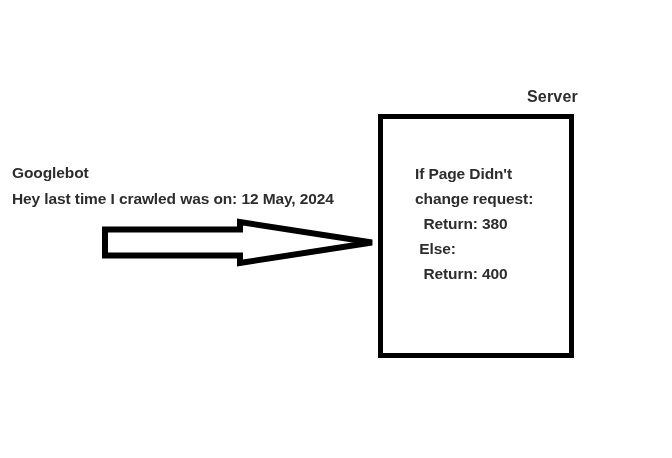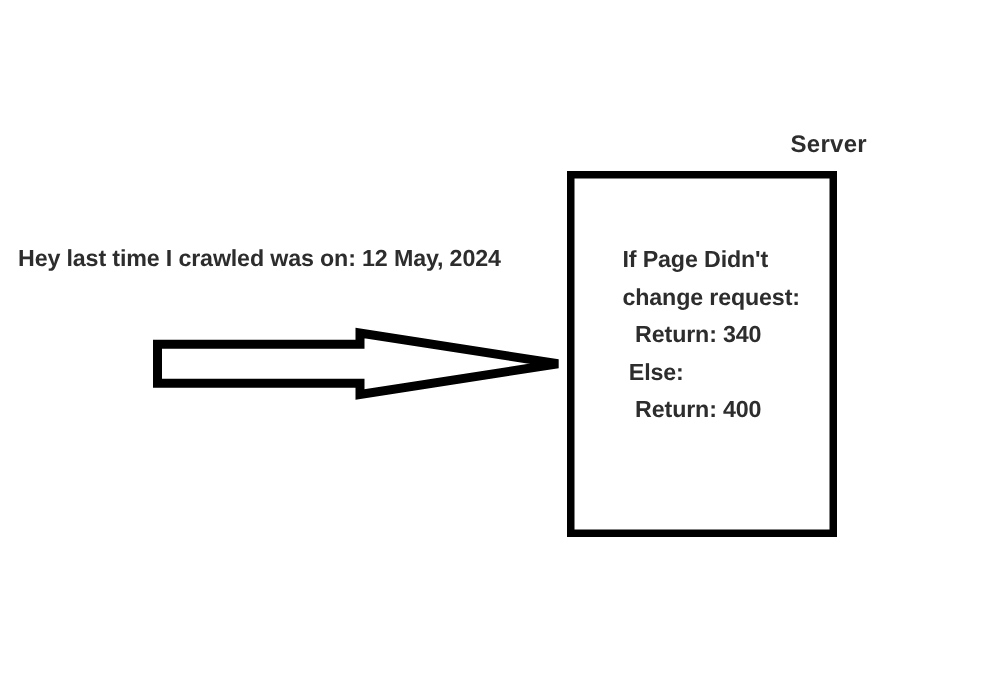--- a/index.html
+++ b/index.html
@@ -43,21 +43,21 @@
     font-weight: bold;
     color: #2d2d2d;
     letter-spacing: 0.2px;
   }
 
   
   #server-box {
     position: absolute;
     left: 378px;
     top: 114px;
-    width: 180px;
+    width: 196px;
     height: 244px;
     box-sizing: border-box;
     border: 5px solid #000000;
     background: #ffffff;
   }
   #server-box-text {
     position: absolute;
     left: 32px;
     top: 42px;
     width: 160px;
@@ -84,34 +84,35 @@
     width: 280px;
     height: 55px;
   }
 </style>
 </head>
 <body>
 
 <div id="canvas">
 
   <div id="client-block">
+    <div class="client-line">Googlebot</div>
     <div class="client-line">Hey last time I crawled was on: 12 May, 2024</div>
   </div>
 
   <div id="arrow">
     <svg viewBox="0 0 280 55" xmlns="http://www.w3.org/2000/svg">
       <polygon points="5,14.5 140,14.5 140,7 272,27.5 140,48 140,40.5 5,40.5" fill="#ffffff" stroke="#000000" stroke-width="6" stroke-linejoin="miter" stroke-miterlimit="4"></polygon>
     </svg>
   </div>
 
   <div id="server-title">Server</div>
 
   <div id="server-box">
     <div id="server-box-text">
       <div class="server-line">If Page Didn't</div>
       <div class="server-line">change request:</div>
-      <div class="server-line">  Return: 340</div>
+      <div class="server-line">  Return: 380</div>
       <div class="server-line"> Else:</div>
       <div class="server-line">  Return: 400</div>
     </div>
   </div>
 
 </div>
 
 </body></html>

